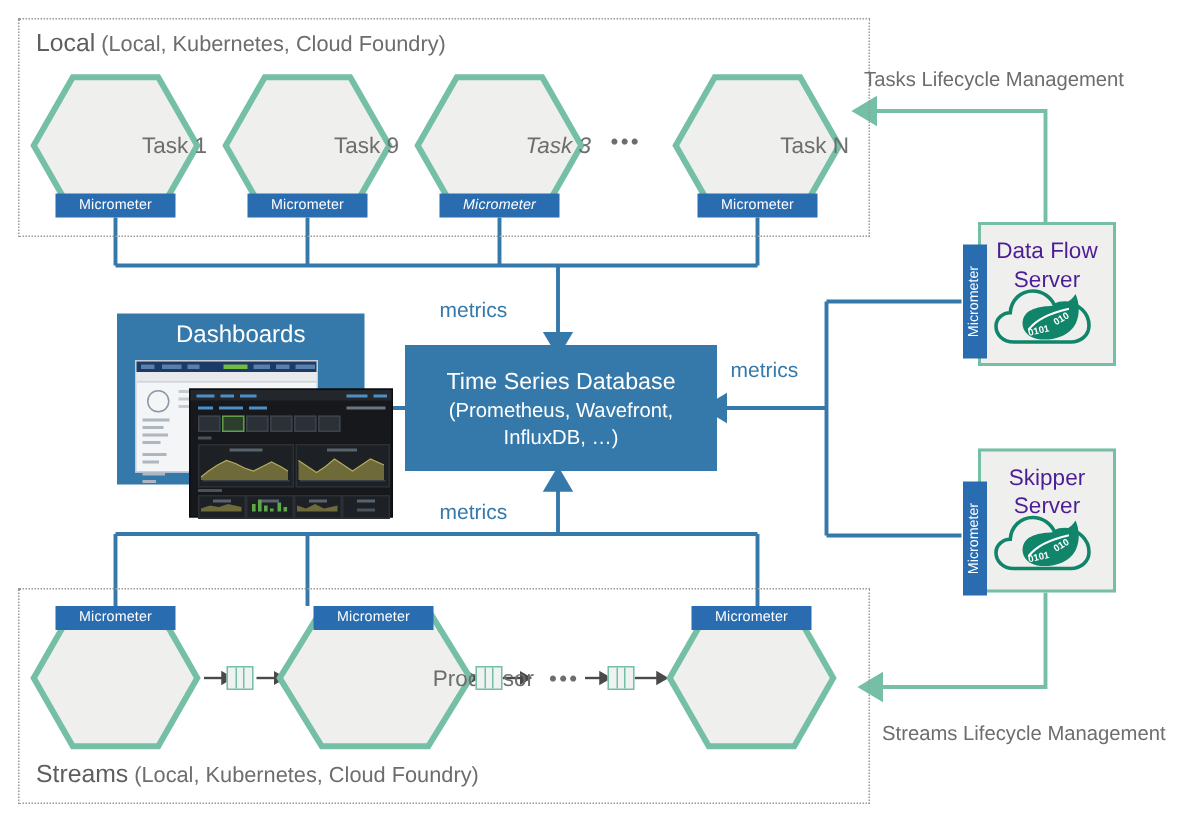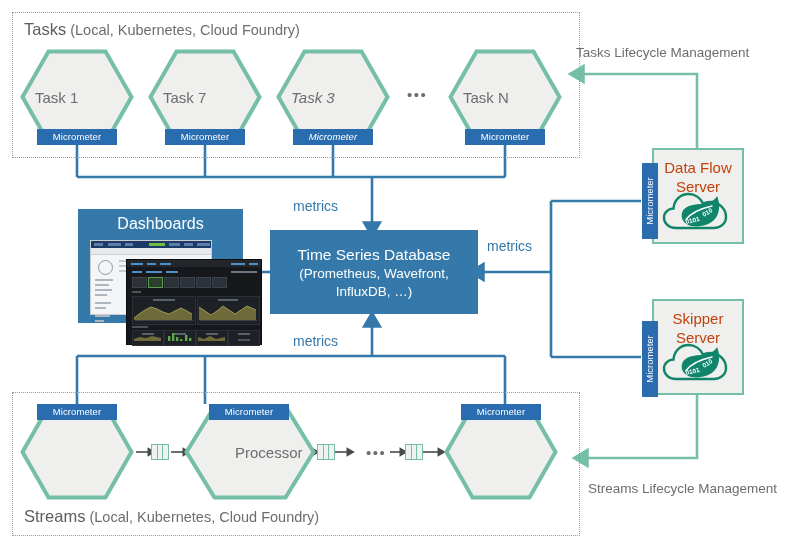--- a/index.html
+++ b/index.html
@@ -49,23 +49,23 @@
     position: absolute;
   }
   .hexwrap svg {
     position: absolute;
     left: 0;
     top: 0;
     overflow: visible;
   }
   .hex-label {
     position: absolute;
-    left: 15px;
+    left: 4px;
     width: 100%;
-    text-align: left;
+    text-align: right;
     color: #6d6d6d;
     font-size: 15px;
     white-space: nowrap;
   }
 
   
   .mm-badge {
     position: absolute;
     background: #2a6cb0;
     color: #ffffff;
@@ -168,21 +168,21 @@
     position: absolute;
     background: #efefed;
     border: 2px solid #74bfa6;
     box-sizing: border-box;
   }
   .server-title {
     position: absolute;
     left: 0; top: 8px;
     width: 100%;
     text-align: center;
-    color: #c2410c;
+    color: #4c1d95;
     font-size: 15px;
     line-height: 19px;
     white-space: pre-line;
   }
   .server-logo {
     position: absolute;
     left: 50%;
     margin-left: -38px;
     bottom: 6px;
     width: 76px;
@@ -289,36 +289,36 @@
       <path d="M300,452 L315,452" marker-end="url(#grayArrow)"></path>
       <path d="M335,452 L350,452" marker-end="url(#grayArrow)"></path>
       <path d="M390,452 L403,452" marker-end="url(#grayArrow)"></path>
       <path d="M423,452 L441,452" marker-end="url(#grayArrow)"></path>
     </g>
   </svg>
 
   <div class="group-box" style="left:12px; top:12px; width:568px; height:146px;"></div>
 
   <div class="group-label" style="left:24px; top:20px;">
-    <span class="gl-strong">Tasks</span><span> (Local, Kubernetes, Cloud Foundry)</span>
+    <span class="gl-strong">Local</span><span> (Local, Kubernetes, Cloud Foundry)</span>
   </div>
 
   <div class="hexwrap" style="left:20px; top:49px; width:114px; height:96px;">
     <svg width="114" height="96" viewBox="0 0 114 96">
       <polygon points="28.5,2.5 85.5,2.5 111.5,48 85.5,93.5 28.5,93.5 2.5,48" fill="#efefed" stroke="#74bfa6" stroke-width="4"></polygon>
     </svg>
     <div class="hex-label" style="top:40px;">Task 1</div>
     <div class="mm-badge" style="left:17px; top:80px; width:80px;">Micrometer</div>
   </div>
 
   <div class="hexwrap" style="left:148px; top:49px; width:114px; height:96px;">
     <svg width="114" height="96" viewBox="0 0 114 96">
       <polygon points="28.5,2.5 85.5,2.5 111.5,48 85.5,93.5 28.5,93.5 2.5,48" fill="#efefed" stroke="#74bfa6" stroke-width="4"></polygon>
     </svg>
-    <div class="hex-label" style="top:40px;">Task 7</div>
+    <div class="hex-label" style="top:40px;">Task 9</div>
     <div class="mm-badge" style="left:17px; top:80px; width:80px;">Micrometer</div>
   </div>
 
   <div class="hexwrap" style="left:276px; top:49px; width:114px; height:96px;font-style:italic;">
     <svg width="114" height="96" viewBox="0 0 114 96">
       <polygon points="28.5,2.5 85.5,2.5 111.5,48 85.5,93.5 28.5,93.5 2.5,48" fill="#efefed" stroke="#74bfa6" stroke-width="4"></polygon>
     </svg>
     <div class="hex-label" style="top:40px;">Task 3</div>
     <div class="mm-badge" style="left:17px; top:80px; width:80px;">Micrometer</div>
   </div>

